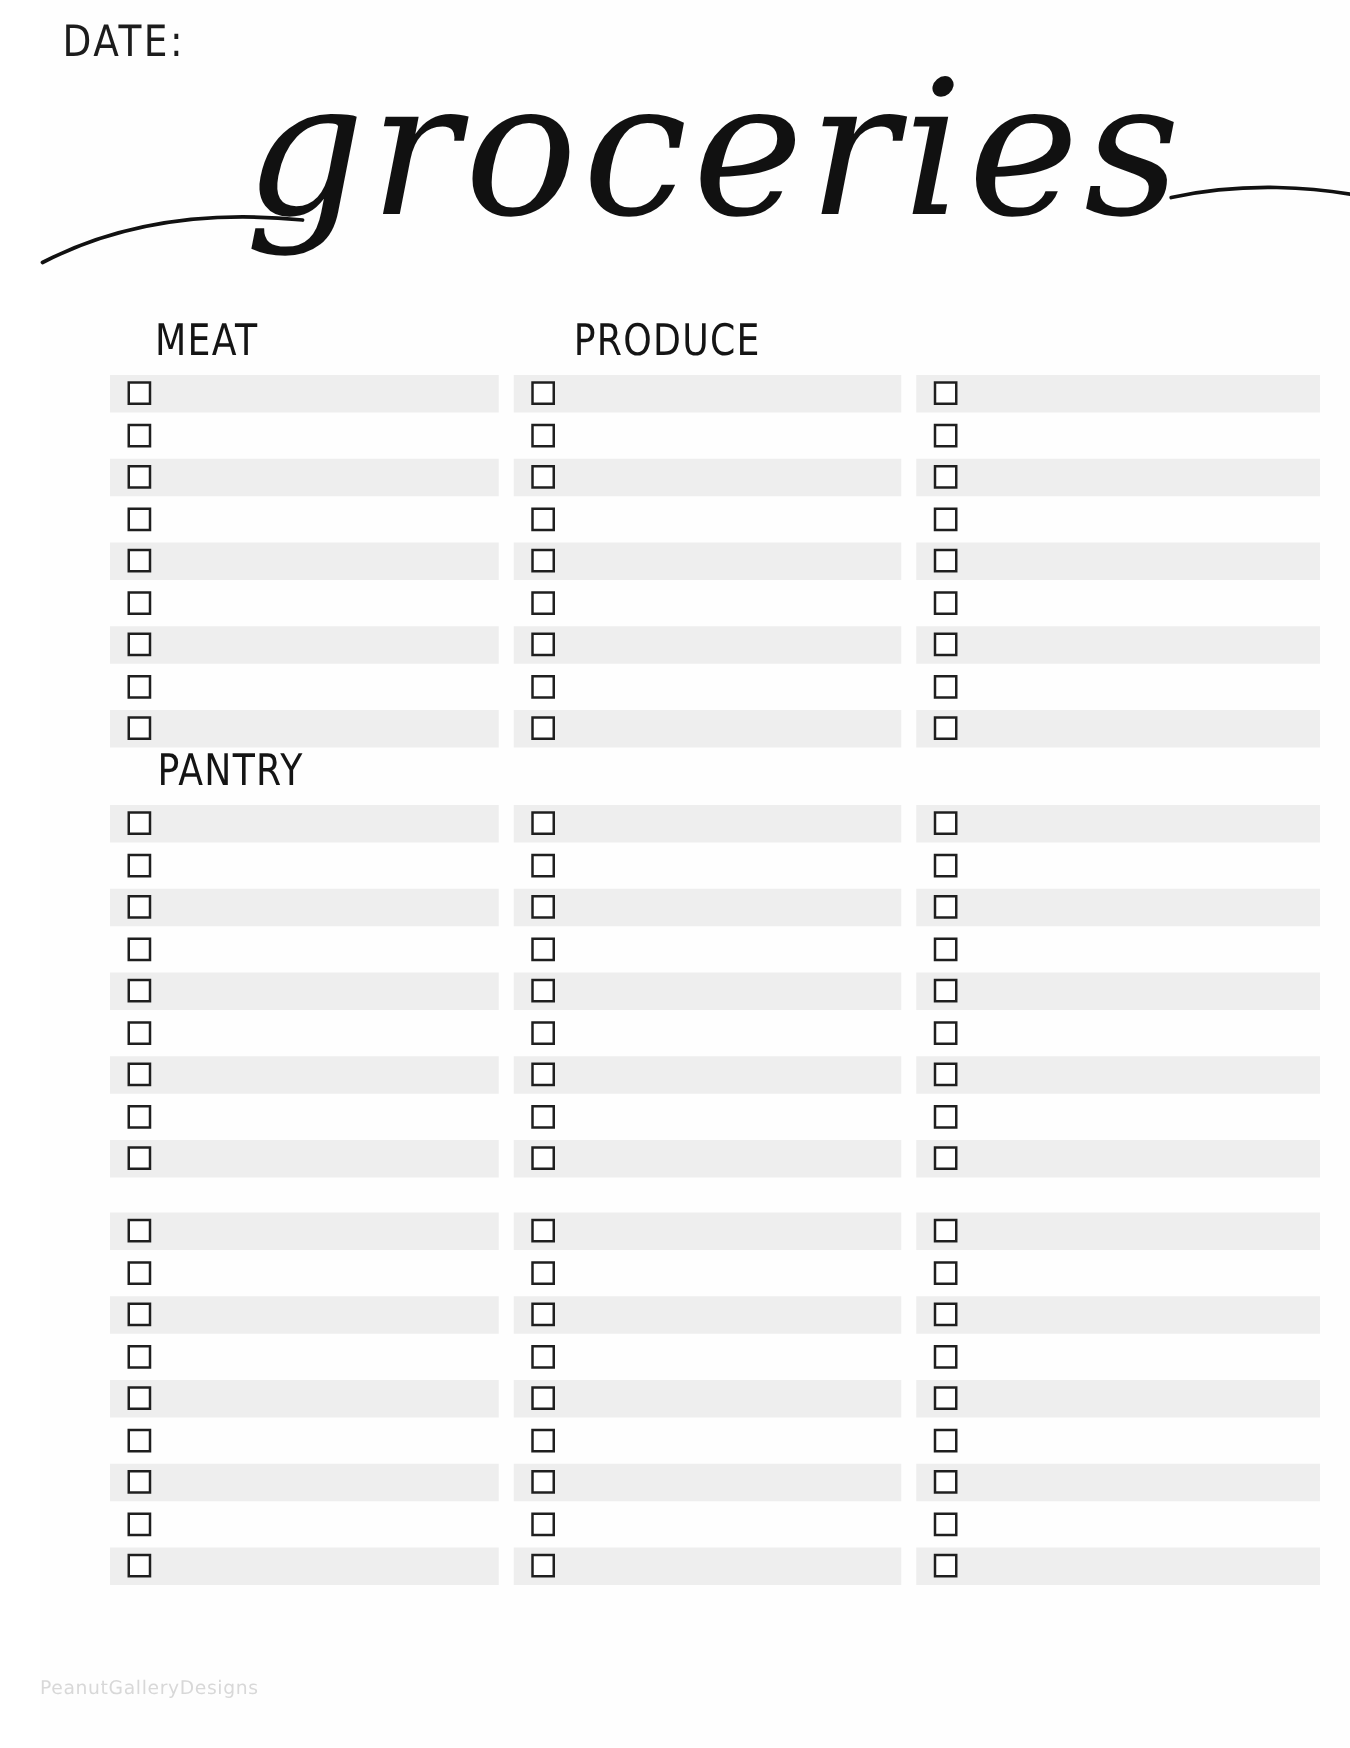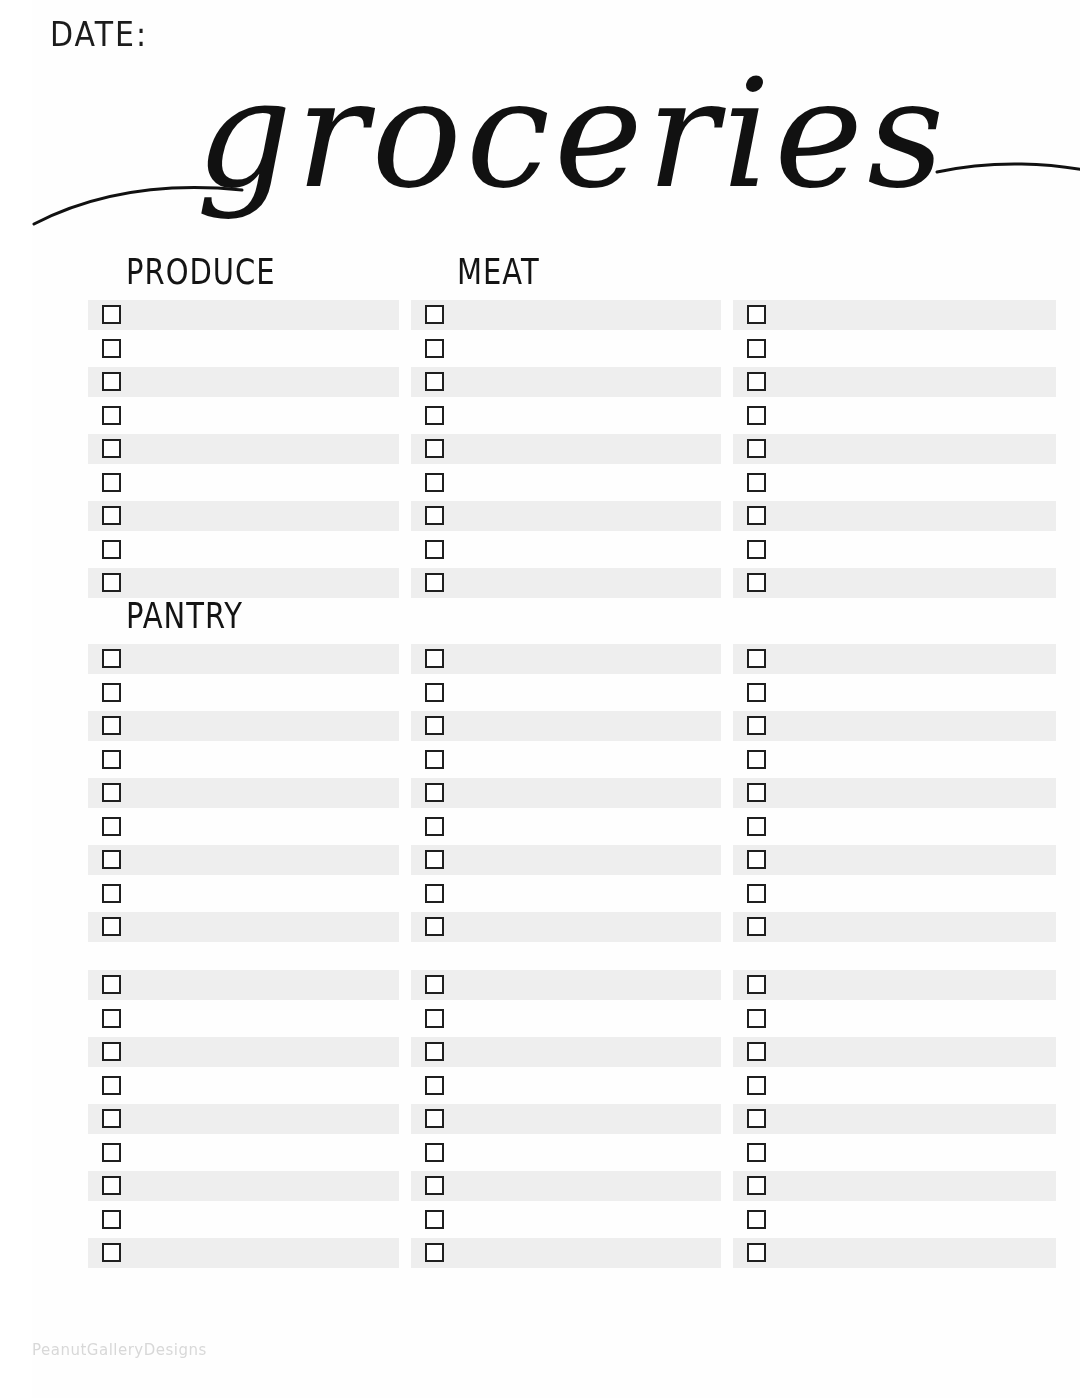--- a/index.html
+++ b/index.html
@@ -34,21 +34,21 @@
     font-weight: 400;
     color: #1c1c1c;
     transform: scaleY(1.15);
     transform-origin: left top;
   }
 
   
   .title-wrap {
     position: absolute;
     left: 0;
-    top: 44px;
+    top: 30px;
     width: 948px;
     height: 190px;
   }
   .title-script {
     position: absolute;
     left: 0;
     top: 0;
     width: 1080px;
     text-align: center;
     font-family: "DejaVu Serif", serif;
@@ -166,22 +166,22 @@
   <div class="title-wrap">
     <div class="title-script">groceries</div>
     <svg class="swash" viewBox="0 0 1080 190">
       <path d="M2 180 C 60 150, 130 138, 210 146" stroke="#111" stroke-width="3" fill="none" stroke-linecap="round"></path>
       <path d="M905 128 C 960 116, 1020 118, 1072 130" stroke="#111" stroke-width="3" fill="none" stroke-linecap="round"></path>
     </svg>
   </div>
 
   <div class="block block-1">
     <div class="headers">
+      <div class="col-head c2"><span class="txt">MEAT</span></div>
       <div class="col-head c1"><span class="txt">PRODUCE</span></div>
-      <div class="col-head c2"><span class="txt">MEAT</span></div>
     </div>
     <div class="rows">
       <div class="row shade">
         <div class="cell">
             <div class="cell-bg"></div>
             <div class="checkbox"></div>
             <div class="writeline"></div>
           </div>
         <div class="cell">
             <div class="cell-bg"></div>

